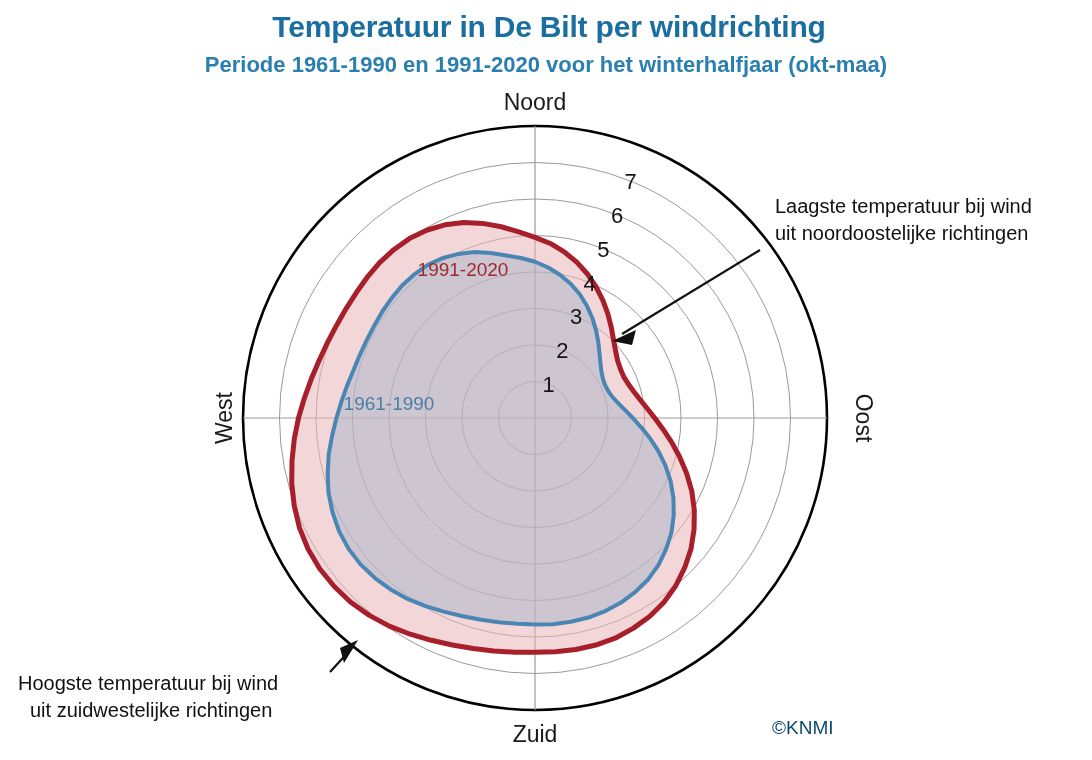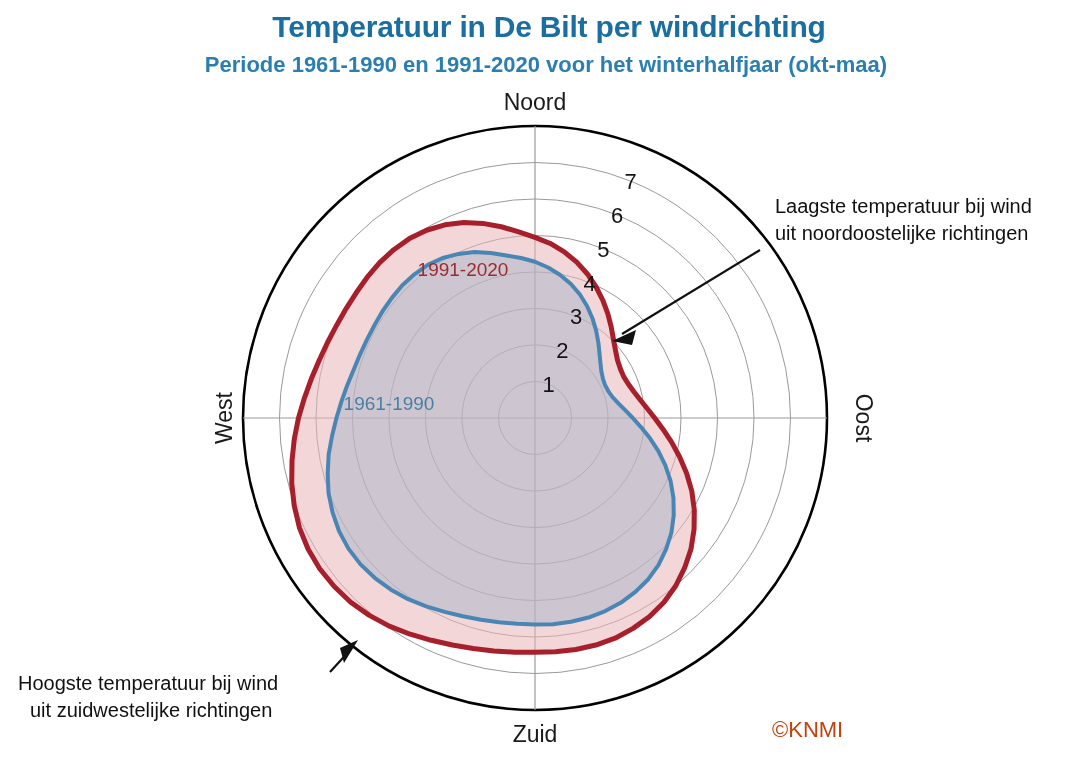--- a/index.html
+++ b/index.html
@@ -71,22 +71,22 @@
   }
   .annot {
     font-size: 20px;
     fill: #111111;
     font-family: "Liberation Sans", sans-serif;
   }
   .credit {
     position: absolute;
     left: 772px;
     top: 717px;
-    font-size: 22px;
-    color: #c2410c;
+    font-size: 19px;
+    color: #0c4a6e;
   }
 </style>
 </head>
 <body>
 
 <div id="root">
 
   <div class="title">Temperatuur in De Bilt per windrichting</div>
   <div class="subtitle">Periode 1961-1990 en 1991-2020 voor het winterhalfjaar (okt-maa)</div>
 

